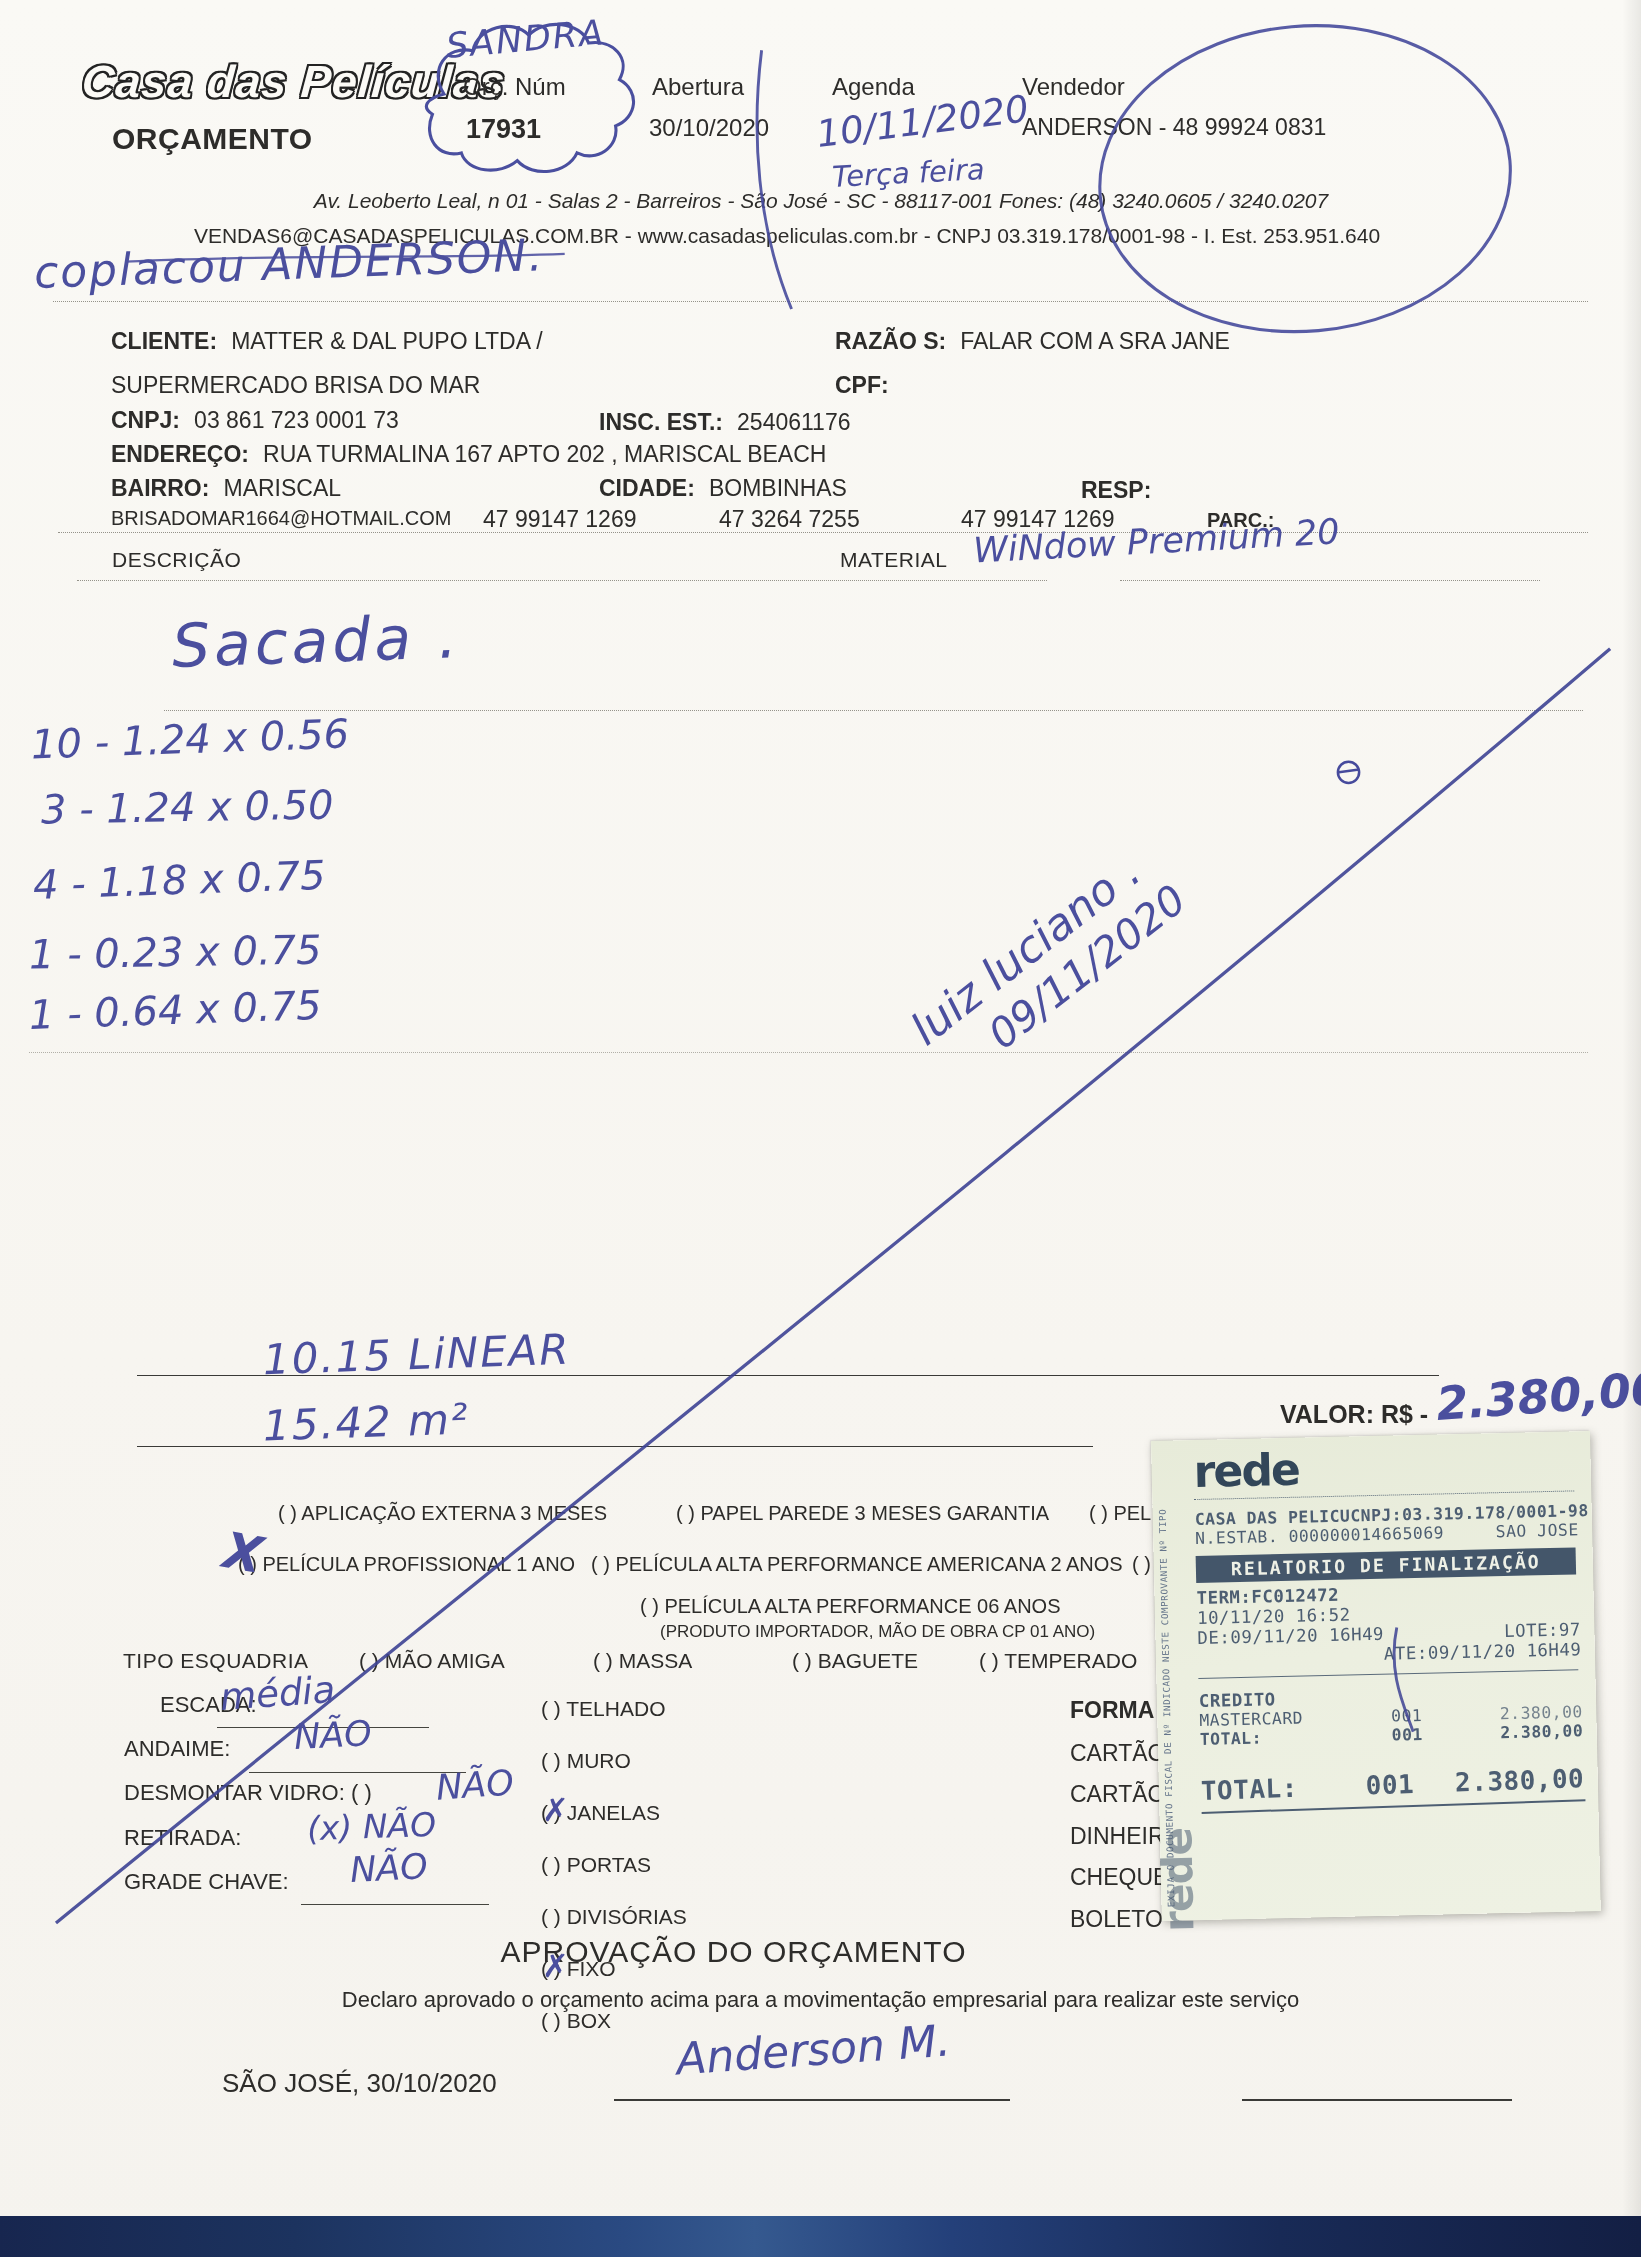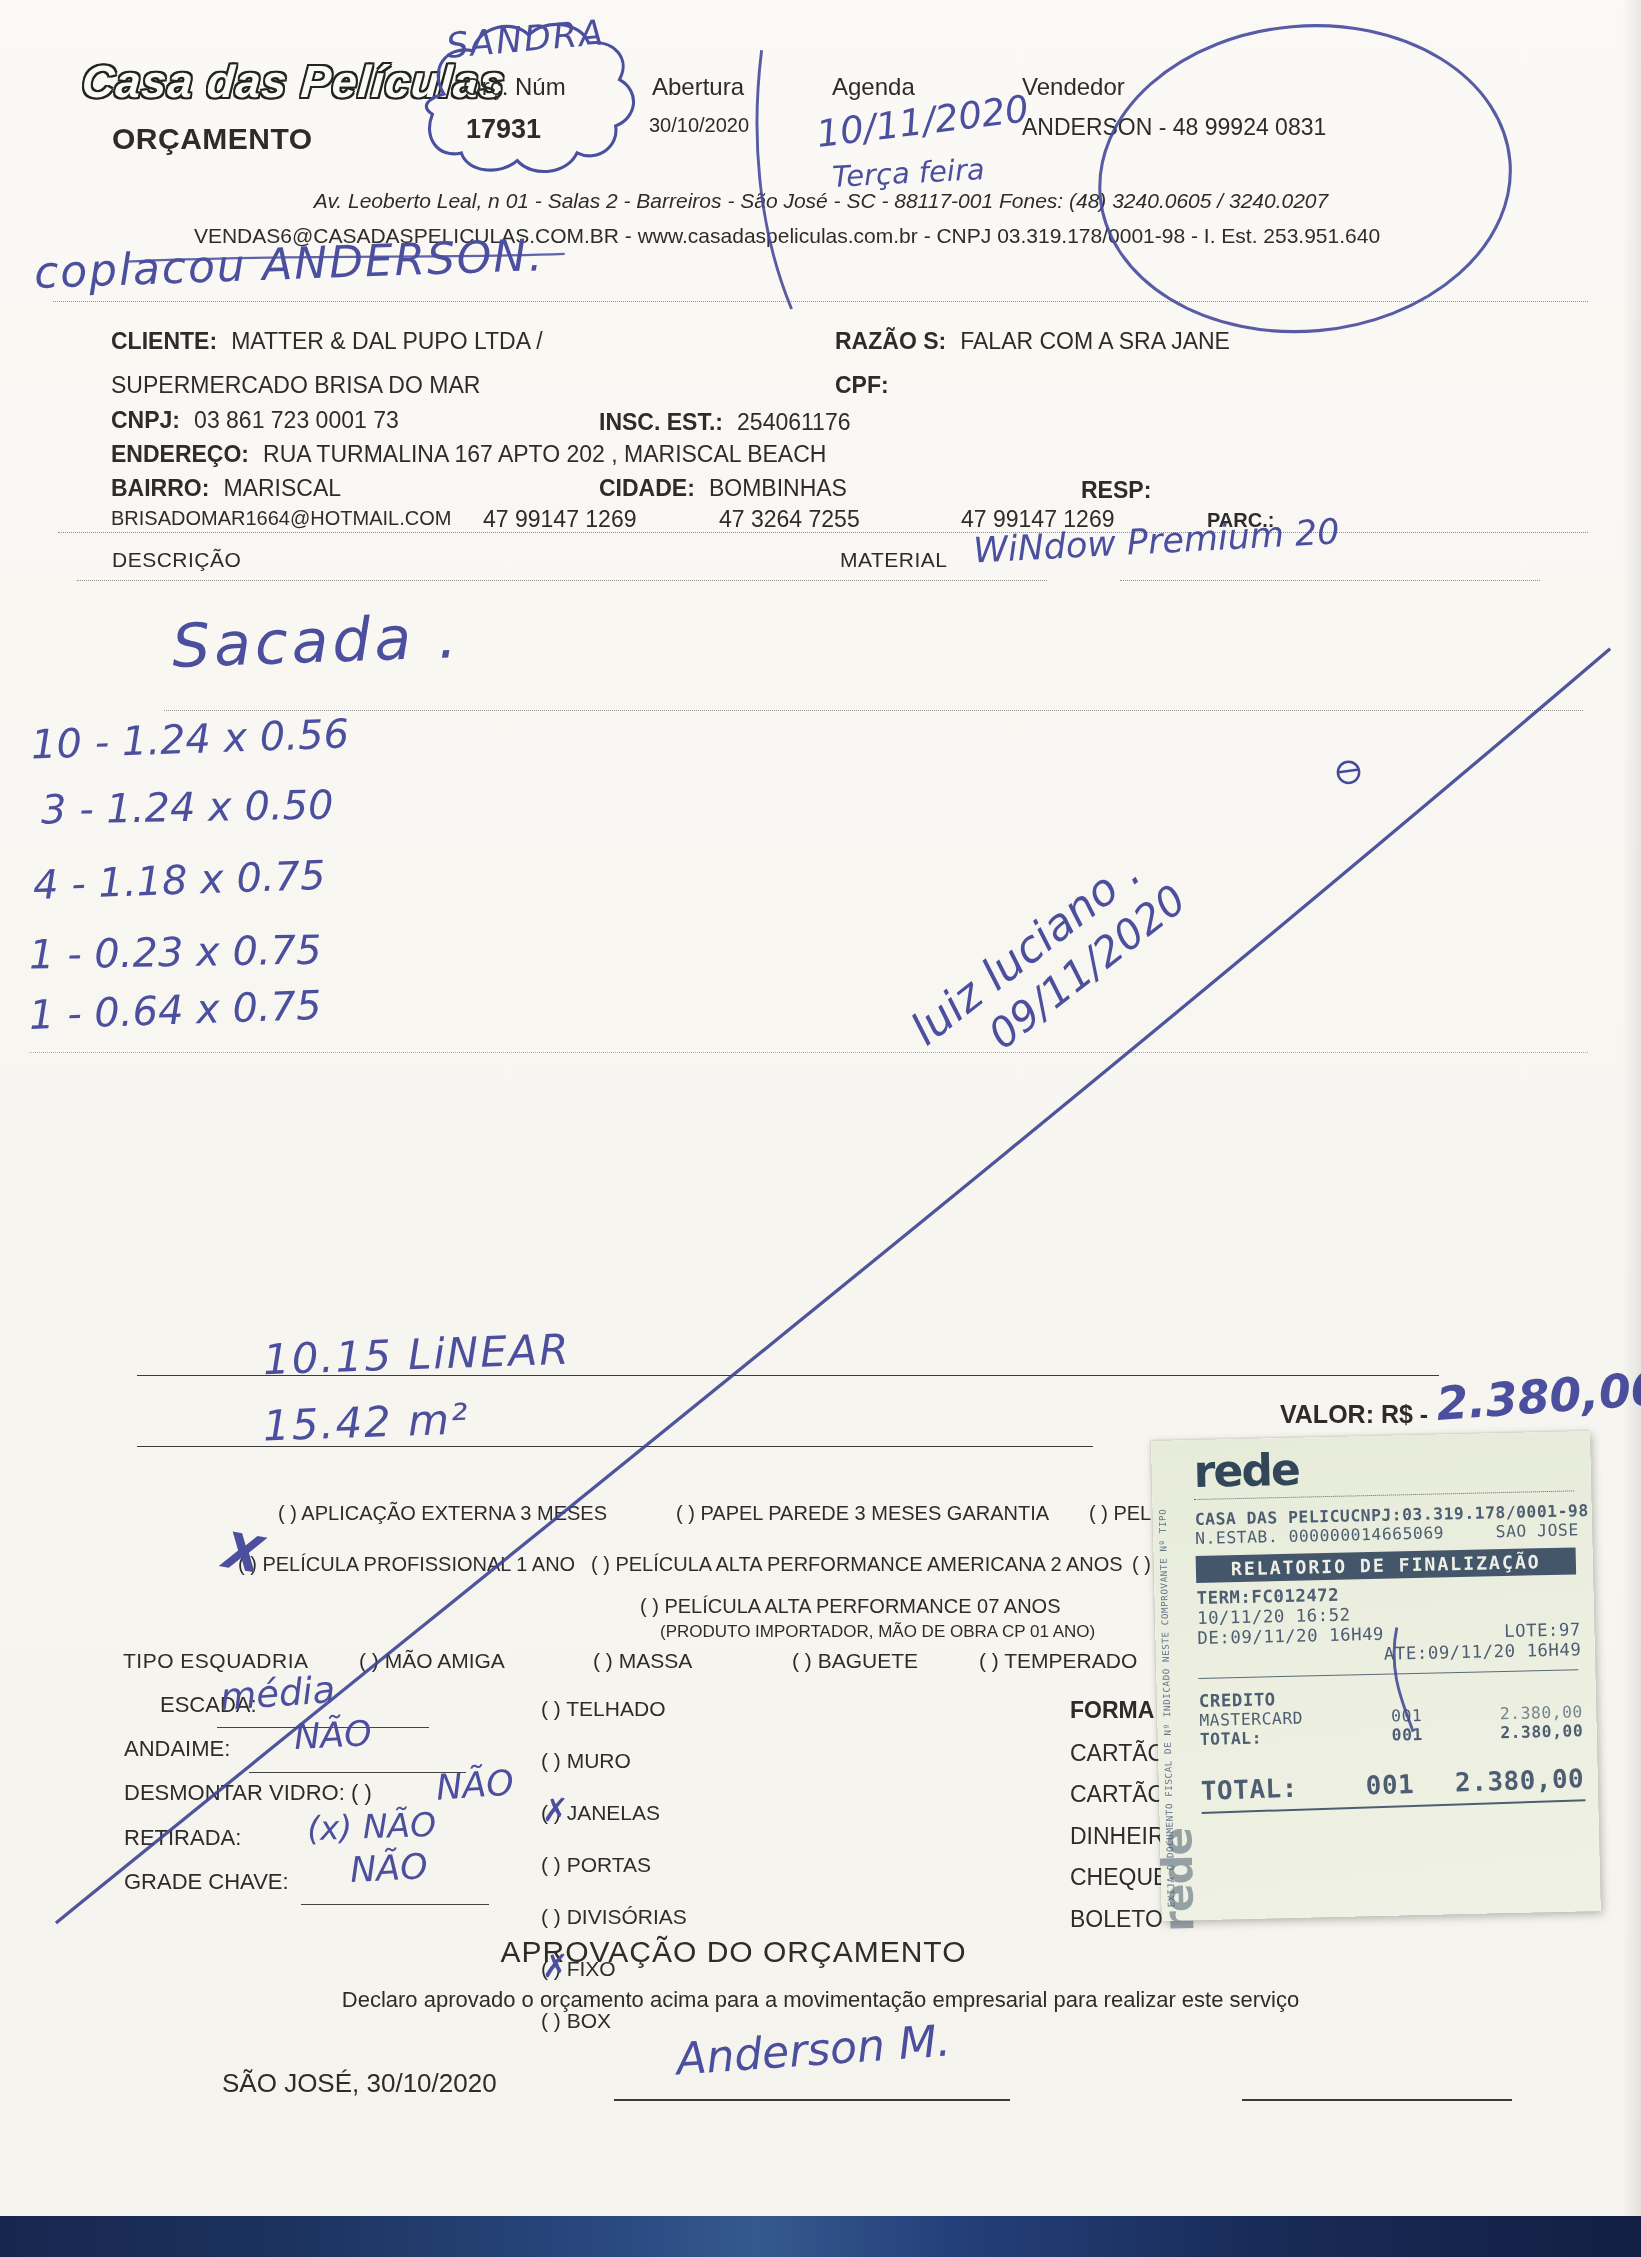--- a/index.html
+++ b/index.html
@@ -44,21 +44,21 @@
   <div class="abs printed b" style="left:112px;top:122px;font-size:30px;letter-spacing:0.5px;">ORÇAMENTO</div>
 
   <svg class="abs ink-svg under-ink" style="left:417px;top:11.6px;" width="241" height="169" viewBox="0 0 250 175">
     <path d="M28,85 C12,60 30,34 58,40 C62,16 100,6 116,24 C132,6 170,10 178,32 C204,28 222,48 210,70 C232,82 228,110 206,118 C210,140 186,156 166,146 C156,168 120,172 104,154 C86,170 52,166 46,146 C22,152 6,130 16,106 C4,98 10,90 28,85 Z" fill="none" stroke="#4a4f9f" stroke-width="3.2" stroke-linecap="round"></path>
   </svg>
   <div class="abs printed" style="left:463px;top:73px;font-size:24px;">Orç. Núm</div>
   <div class="abs printed b" style="left:466px;top:114px;font-size:27px;">17931</div>
   <div class="abs hw" style="left:446px;top:19.3px;font-size:35px;transform:rotate(-5deg);letter-spacing:1.9px;">SANDRA</div>
 
   <div class="abs printed" style="left:652px;top:73px;font-size:24px;">Abertura</div>
-  <div class="abs printed" style="left:649px;top:114px;font-size:20px;">30/10/2020</div>
+  <div class="abs printed" style="left:649px;top:114px;font-size:24px;">30/10/2020</div>
 
   <div class="abs printed" style="left:832px;top:73px;font-size:24px;">Agenda</div>
   <div class="abs hw" style="left:816px;top:100px;font-size:37px;transform:rotate(-7deg);">10/11/2020</div>
   <div class="abs hw" style="left:832px;top:156px;font-size:29px;transform:rotate(-3deg);">Terça feira</div>
 
   <div class="abs printed" style="left:1022px;top:73px;font-size:24px;">Vendedor</div>
   <div class="abs printed" style="left:1022px;top:114px;font-size:23px;">ANDERSON - 48 99924 0831</div>
 
   <div class="abs printed" style="left:145px;top:189px;width:1352px;text-align:center;font-size:21px;font-style:italic;">Av. Leoberto Leal, n 01 - Salas 2 - Barreiros - São José - SC - 88117-001 Fones: (48) 3240.0605 / 3240.0207</div>
   <div class="abs printed" style="left:87px;top:224px;width:1400px;text-align:center;font-size:21px;">VENDAS6@CASADASPELICULAS.COM.BR - www.casadaspeliculas.com.br - CNPJ 03.319.178/0001-98 - I. Est. 253.951.640</div>
@@ -141,21 +141,21 @@
 
   <div class="abs printed" style="left:278px;top:1502px;font-size:20px;">(  ) APLICAÇÃO EXTERNA 3 MESES</div>
   <div class="abs printed" style="left:676px;top:1502px;font-size:20px;">(  ) PAPEL PAREDE 3 MESES GARANTIA</div>
   <div class="abs printed" style="left:1089px;top:1502px;font-size:20px;">(  ) PELÍCULA</div>
 
   <div class="abs printed" style="left:238px;top:1553px;font-size:20px;">(  ) PELÍCULA PROFISSIONAL 1 ANO</div>
   <div class="abs hw" style="left:224px;top:1524px;font-size:50px;transform:rotate(10deg);font-weight:bold;">X</div>
   <div class="abs printed" style="left:591px;top:1553px;font-size:20px;">(  ) PELÍCULA ALTA PERFORMANCE AMERICANA 2 ANOS</div>
   <div class="abs printed" style="left:1132px;top:1553px;font-size:20px;">(  )</div>
 
-  <div class="abs printed" style="left:640px;top:1595px;font-size:20px;">(  ) PELÍCULA ALTA PERFORMANCE 07 ANOS</div>
+  <div class="abs printed" style="left:640px;top:1595px;font-size:20px;">(  ) PELÍCULA ALTA PERFORMANCE 06 ANOS</div>
   <div class="abs printed" style="left:660px;top:1622px;font-size:17px;">(PRODUTO IMPORTADOR, MÃO DE OBRA CP 01 ANO)</div>
 
   <div class="abs printed" style="left:123px;top:1649px;font-size:21px;letter-spacing:0.5px;">TIPO ESQUADRIA</div>
   <div class="abs printed" style="left:359px;top:1649px;font-size:21px;">(  ) MÃO AMIGA</div>
   <div class="abs printed" style="left:593px;top:1649px;font-size:21px;">(  ) MASSA</div>
   <div class="abs printed" style="left:792px;top:1649px;font-size:21px;">(  ) BAGUETE</div>
   <div class="abs printed" style="left:979px;top:1649px;font-size:21px;">(  ) TEMPERADO</div>
 
   <div class="abs printed" style="left:124px;top:1692px;font-size:22px;margin-left:36px;">ESCADA:</div>
   <div class="abs hw" style="left:220px;top:1672px;font-size:37px;transform:rotate(-4deg);">média</div>

